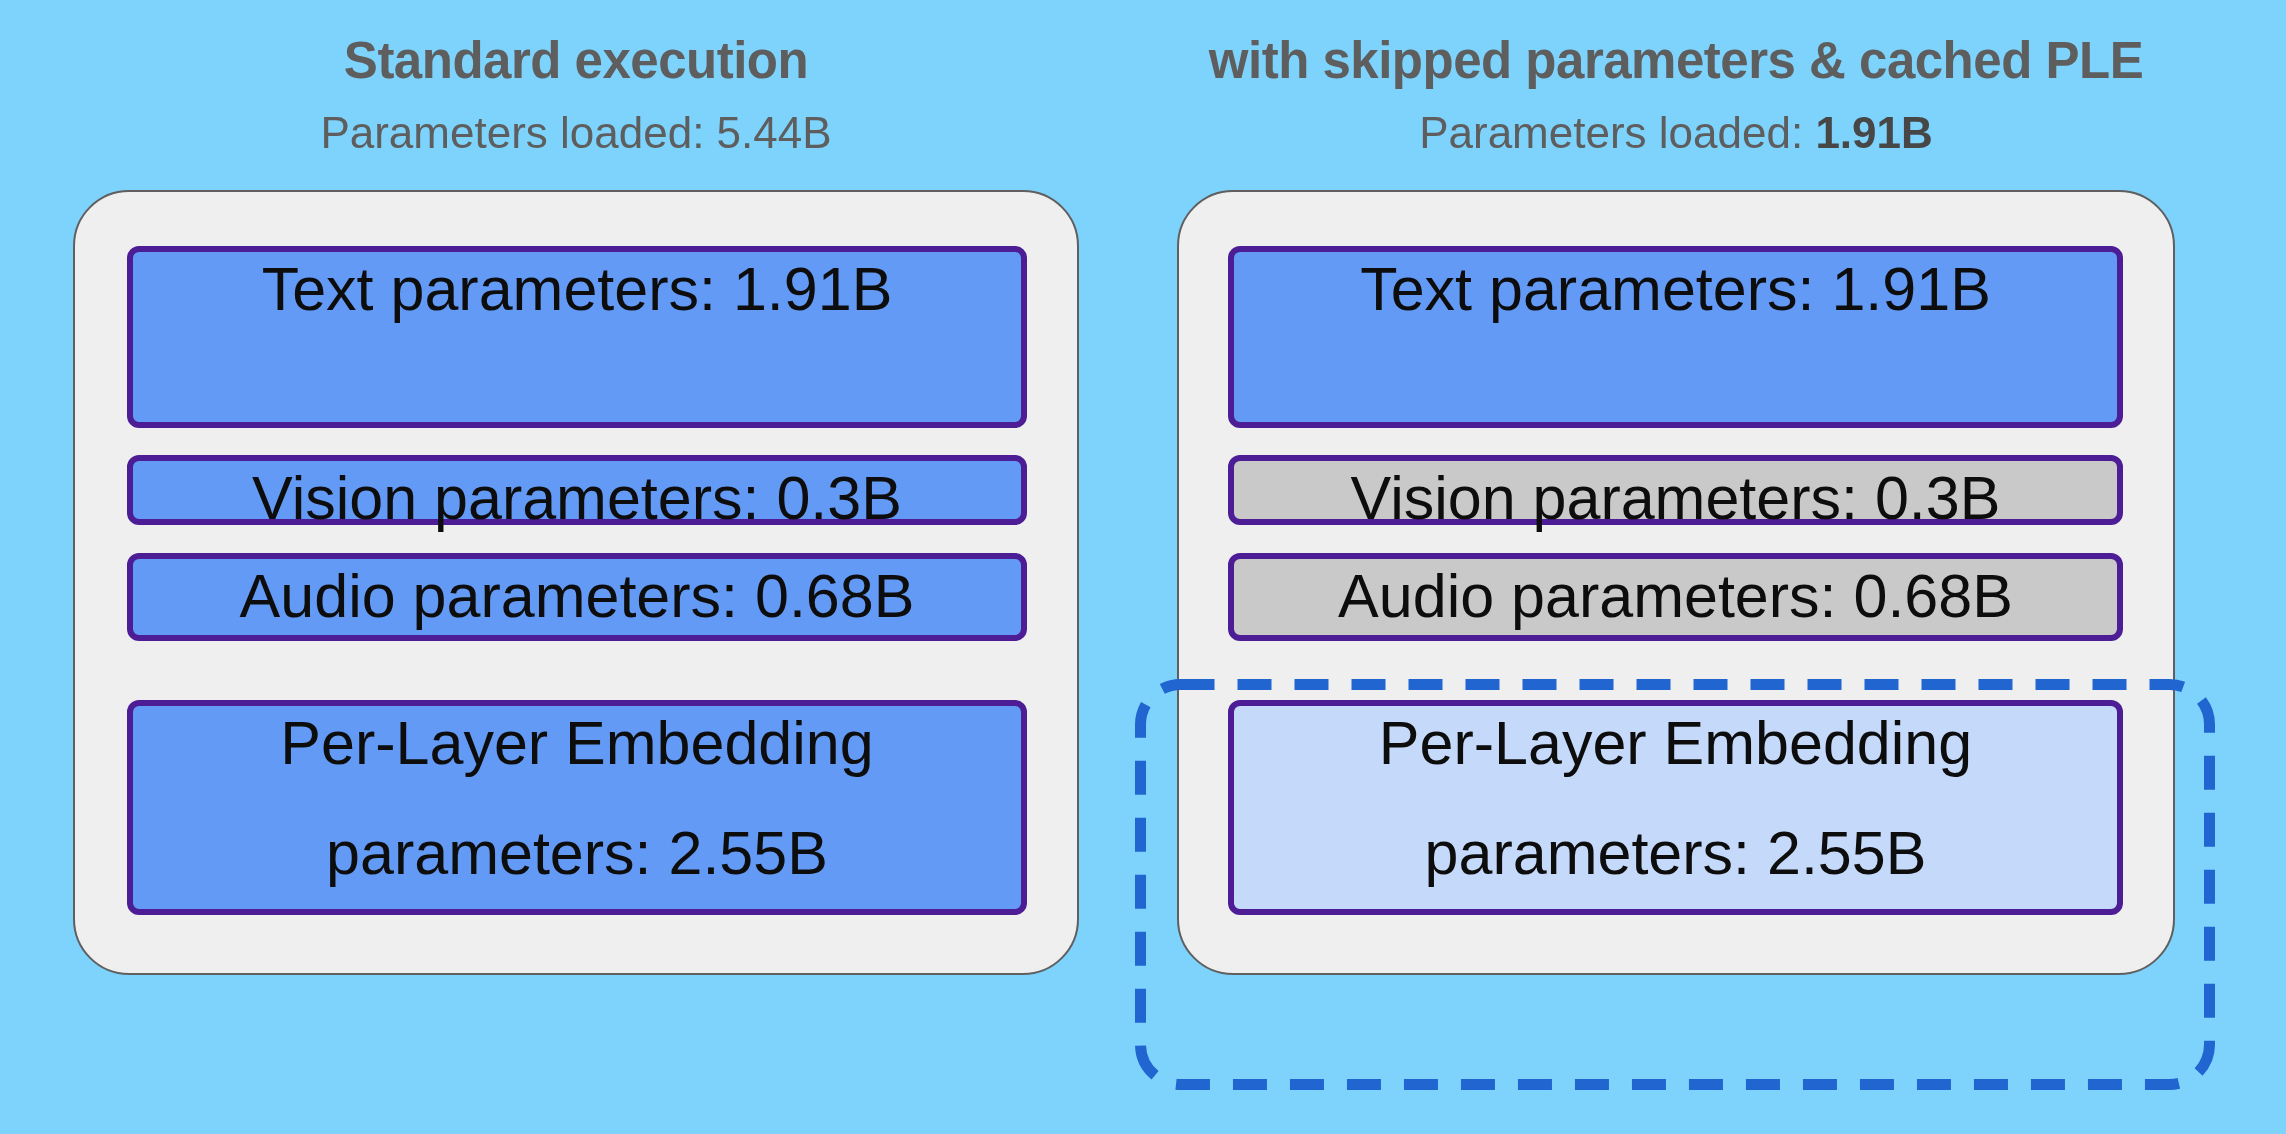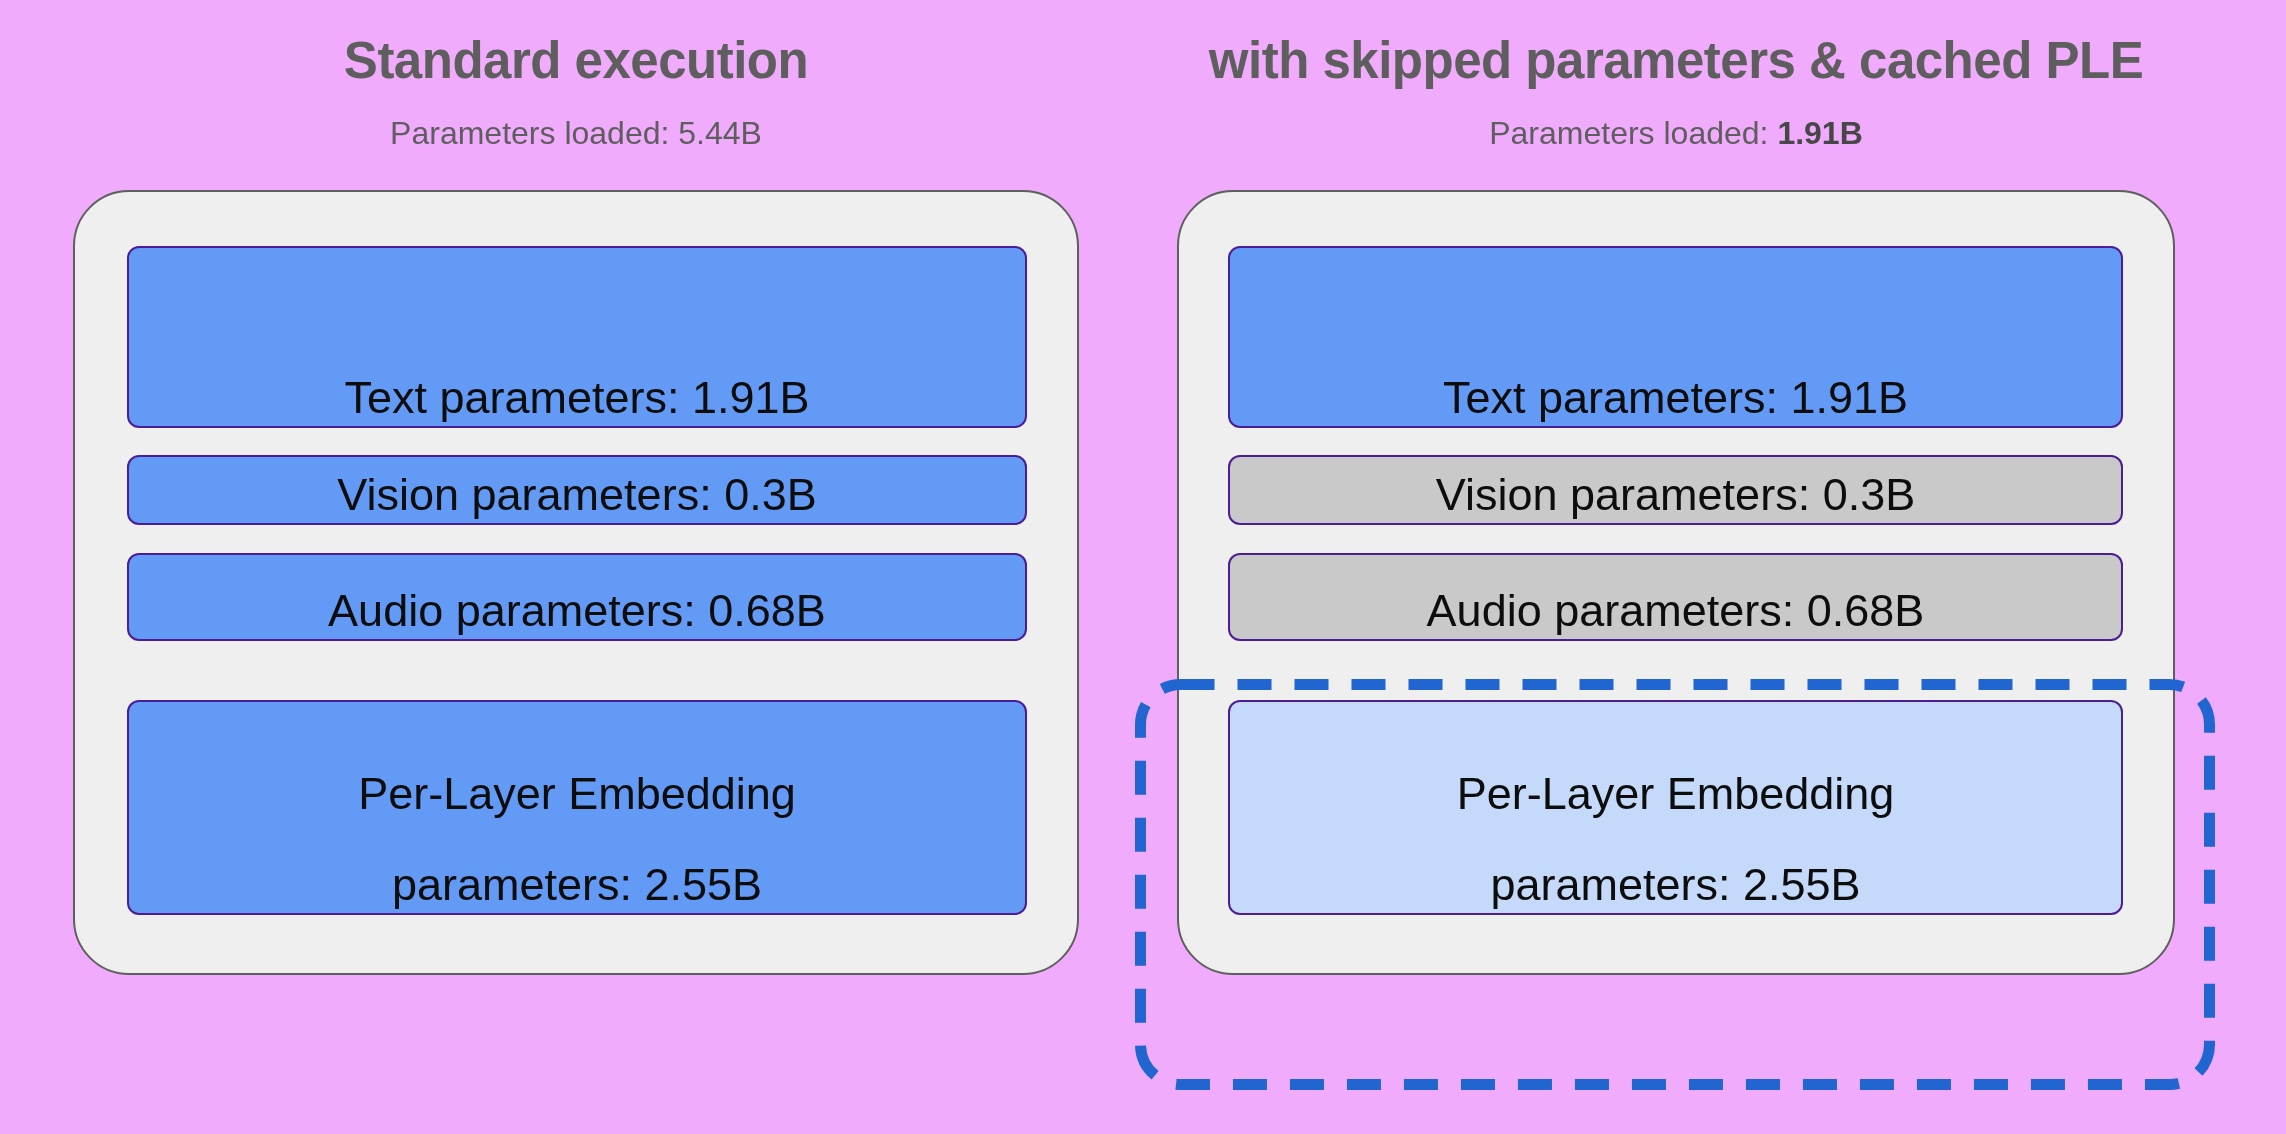--- a/index.html
+++ b/index.html
@@ -1,20 +1,20 @@
 <!DOCTYPE html>
 <html><head>
 <meta charset="utf-8">
 <style>
   html, body { margin: 0; padding: 0; background: #ffffff; }
   .canvas {
     position: relative;
     width: 2286px;
     height: 1134px;
-    background: #f0abfc;
+    background: #7dd3fc;
     font-family: "Liberation Sans", sans-serif;
     overflow: hidden;
   }
   .panel-title {
     position: absolute;
     top: 30px;
     height: 62px;
     line-height: 62px;
     text-align: center;
     font-size: 51px;
@@ -22,45 +22,45 @@
     color: #5e5e5e;
     letter-spacing: -0.5px;
     white-space: nowrap;
   }
   .panel-subtitle {
     position: absolute;
     top: 108px;
     height: 50px;
     line-height: 50px;
     text-align: center;
-    font-size: 32px;
+    font-size: 44px;
     color: #5e5e5e;
     white-space: nowrap;
   }
   .panel-subtitle .bold-value { font-weight: bold; color: #474747; }
   .container {
     position: absolute;
     top: 190px;
     height: 785px;
     background: #efefef;
     border: 2px solid #5f5f5f;
     border-radius: 56px;
     box-sizing: border-box;
   }
   .pbox {
     position: absolute;
     box-sizing: border-box;
-    border: 2px solid #4c1d95;
+    border: 6px solid #4c1d95;
     border-radius: 12px;
     display: flex;
     flex-direction: column;
     align-items: center;
-    justify-content: flex-end;
+    justify-content: flex-start;
     text-align: center;
-    font-size: 45px;
+    font-size: 61px;
     line-height: 1.22;
     color: #0d0d0d;
     white-space: nowrap;
   }
   .left-col .pbox  { left: 52px;  width: 900px; }
   .right-col .pbox { left: 49px;  width: 895px; }
   .pbox.row-text   { top: 54px;  height: 182px; }
   .pbox.row-vision { top: 263px; height: 70px;  }
   .pbox.row-audio  { top: 361px; height: 88px; }
   .pbox.row-ple    { top: 508px; height: 215px; gap: 36px; }

